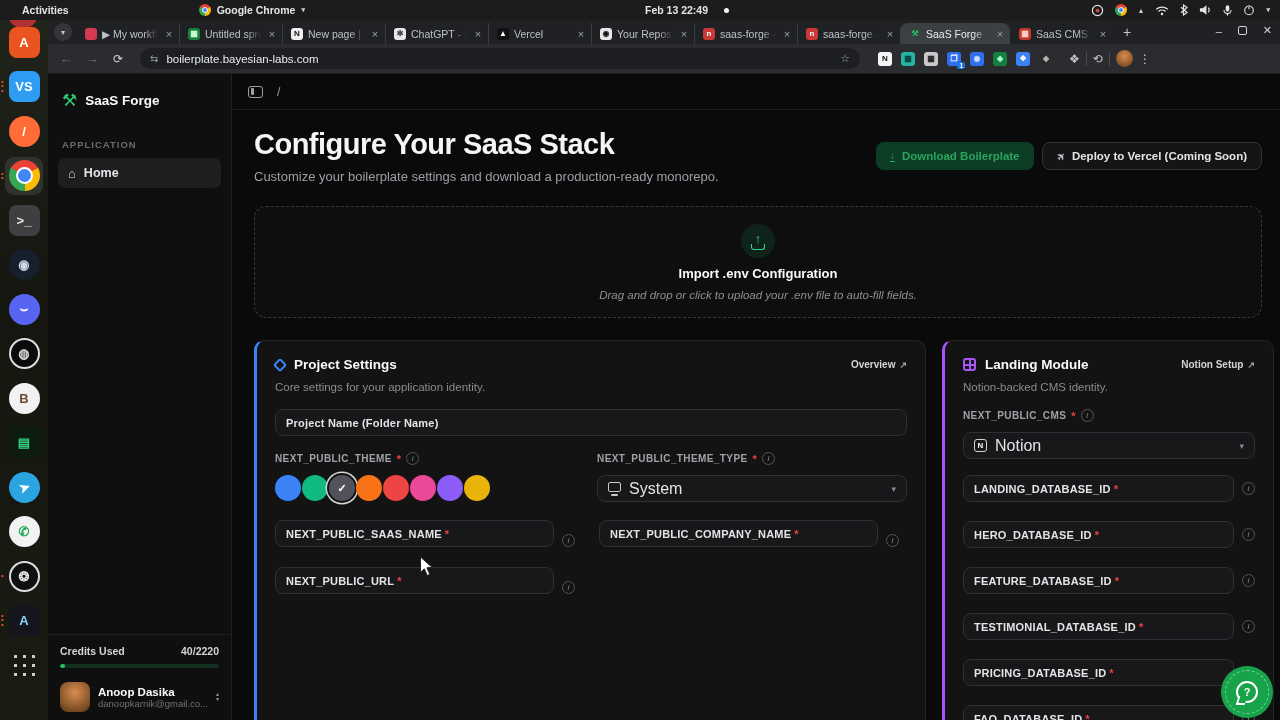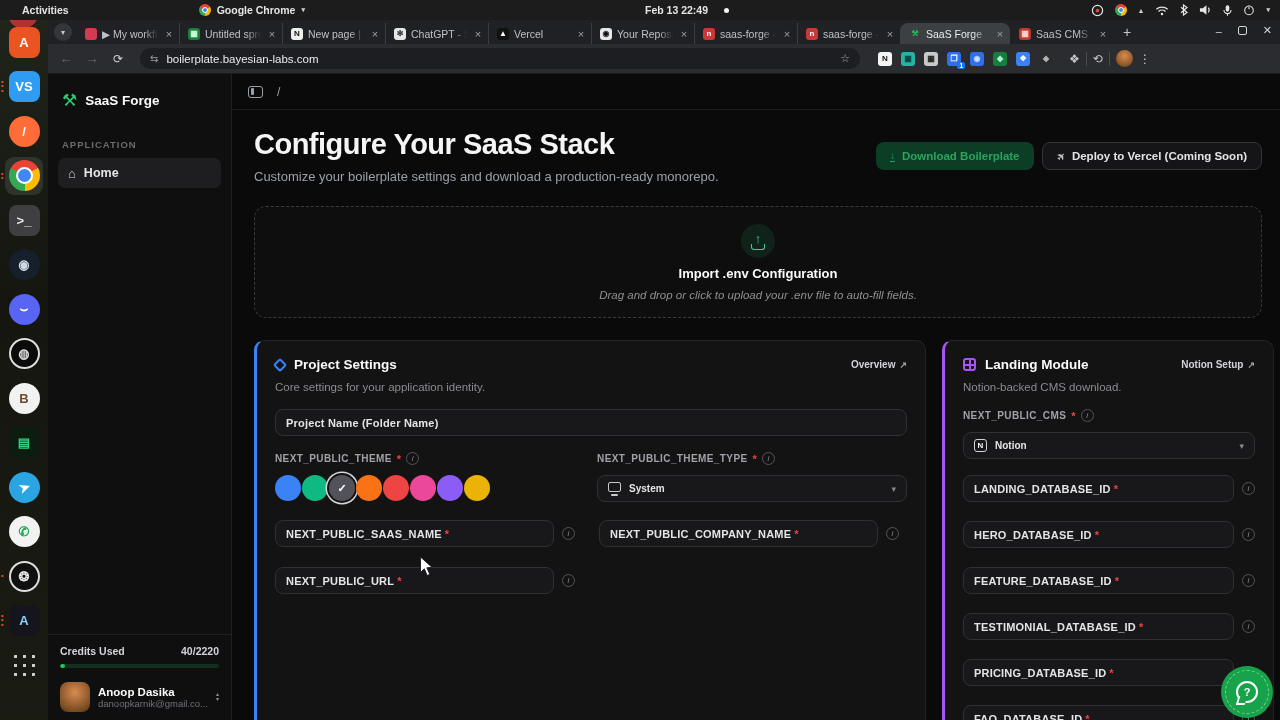--- a/index.html
+++ b/index.html
@@ -129,28 +129,28 @@
   #proj-name { margin-top:16px; }
   #theme-grid { margin-top:16px; display:flex; gap:24px; }
   #theme-col { width:300px; }
   #swatches { margin-top:10px; display:flex; gap:1px; }
   .swatch { width:26px; height:26px; border-radius:50%; display:flex; align-items:center; justify-content:center; cursor:pointer; }
   .swatch .check { display:none; color:#fff; font-size:11px; font-weight:700; }
   .swatch.is-active { box-shadow:0 0 0 2px #131314,0 0 0 3.5px #d9d9d9; }
   .swatch.is-active .check { display:block; }
   #themetype-col { width:312px; }
   .select { margin-top:10px; height:27px; background:#18181b; border:1px solid #303034; border-radius:8px; display:flex; align-items:center; gap:8px; padding:0 10px; cursor:pointer; }
-  .select-val { color:#e4e4e7; font-size:10px; font-weight:700; }
+  .select-val { color:#e4e4e7; font-size:16px; font-weight:400; }
   .select .chev { margin-left:auto; color:#8a8a90; font-size:9px; }
   .monitor-ic { width:13px; height:10px; border:1.5px solid #c9c9c9; border-radius:2px; position:relative; margin-bottom:3px; }
   .monitor-ic::after { content:""; position:absolute; left:2px; right:2px; bottom:-4.5px; height:2px; background:#c9c9c9; border-radius:1px; }
   .notion-ic { width:13px; height:13px; border:1.5px solid #d4d4d4; border-radius:3px; color:#f5f5f5; font-size:8px; font-weight:700; display:flex; align-items:center; justify-content:center; }
 
   #proj-fields { margin-top:18px; display:flex; flex-wrap:wrap; gap:20px 24px; }
-  .field-inline { display:flex; align-items:center; gap:8px; width:300px; }
+  .field-inline { display:flex; align-items:flex-end; gap:8px; width:300px; }
   .field-inline .fake-input { flex:1; }
   #land-cms { margin-top:16px; }
   #land-fields { margin-top:16px; display:flex; flex-direction:column; gap:19px; }
   .field-line { display:flex; align-items:center; gap:8px; }
   .field-line .fake-input { flex:1; }
 
   
   #help-fab { position:absolute; left:1221px; top:666px; width:52px; height:52px; border-radius:50%; background:#17a34a; z-index:60; display:flex; align-items:center; justify-content:center; cursor:pointer; }
   #help-fab::before { content:""; position:absolute; inset:4px; border-radius:50%; border:1.5px dashed rgba(255,255,255,.45); }
   #help-bubble { position:relative; width:22px; height:22px; border:2px solid #fff; border-radius:50%; color:#fff; font-size:11px; font-weight:700; display:flex; align-items:center; justify-content:center; }
@@ -549,21 +549,21 @@
 
           <div class="card purple">
             <div class="card-head">
               <span class="wind-ic"></span>
               <span class="card-title">Landing Module</span>
               <span class="card-link">
                 <span>Notion Setup</span>
                 <span class="ext-arrow">↗</span>
               </span>
             </div>
-            <div class="card-sub">Notion-backed CMS download.</div>
+            <div class="card-sub">Notion-backed CMS identity.</div>
 
             <div id="land-cms">
               <div class="lbl-row">
                 <span class="lbl">NEXT_PUBLIC_CMS</span>
                 <span class="req">*</span>
                 <span class="info-dot">i</span>
               </div>
               <div class="select">
                 <span class="notion-ic">N</span>
                 <span class="select-val">Notion</span>

